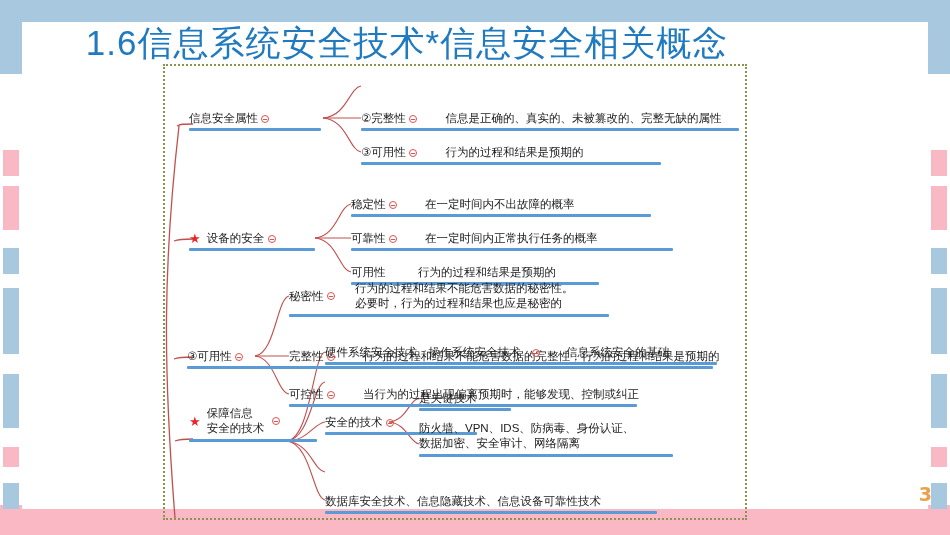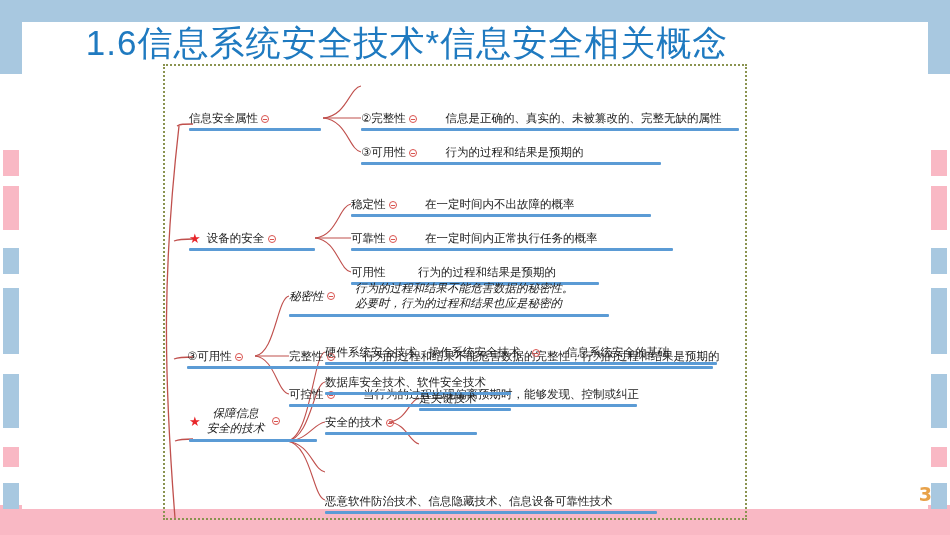--- a/index.html
+++ b/index.html
@@ -47,21 +47,21 @@
   .lbl{position:relative;display:inline-block;}
   .marker{
     display:inline-block;width:8px;height:8px;border:1.2px solid #d9534f;border-radius:50%;
     vertical-align:middle;position:relative;box-sizing:border-box;
   }
   .marker:after{
     content:"";position:absolute;left:1px;right:1px;top:2.6px;height:1.2px;background:#d9534f;
   }
   .star{color:#e8262a;font-size:13px;line-height:11px;display:inline-block;vertical-align:middle;}
 
-  .two-line{line-height:15px;font-style:italic;}
+  .two-line{line-height:15px;}
   .pagenum{
     position:absolute;right:18px;bottom:30px;font-size:19px;color:#e8a24a;
     font-family:"DejaVu Sans",sans-serif;font-weight:700;
   }
 </style>
 </head>
 <body>
 
 <div class="bar-top"></div>
 <div class="bar-bottom"></div>
@@ -206,54 +206,55 @@
       <span class="lbl">可控性</span>
       <span class="marker"></span>
       <span style="display:inline-block;width:22px;"></span>
       <span class="lbl">当行为的过程出现偏离预期时，能够发现、控制或纠正</span>
       <div class="ul" style="top:17px;width:348px;"></div>
     </div>
 
     <div class="node two-line" style="left:24px;top:340px;">
       <span class="star" style="vertical-align:middle;">★</span>
       <span style="display:inline-block;vertical-align:middle;margin-left:3px;">
-        <span class="lbl" style="display:block;text-align:center;">保障信息</span>
+        <span class="lbl" style="display:block;">保障信息</span>
         <span class="lbl" style="display:block;">安全的技术</span>
       </span>
       <span class="marker" style="vertical-align:middle;margin-left:4px;"></span>
       <div class="ul" style="top:33px;width:128px;"></div>
     </div>
 
     <div class="node" style="left:160px;top:279px;">
       <span class="lbl">硬件系统安全技术、操作系统安全技术</span>
       <span class="marker" style="margin-left:8px;"></span>
       <span style="display:inline-block;width:20px;"></span>
       <span class="lbl">信息系统安全的基础</span>
       <div class="ul" style="top:17px;width:392px;"></div>
     </div>
 
-    <div class="node" style="left:160px;top:309px;">
-      <span class="lbl">数据库安全技术、软件安全技术</span>
-      <div class="ul" style="top:17px;width:186px;"></div>
-    </div>
 
     <div class="node" style="left:160px;top:349px;">
       <span class="lbl">安全的技术</span>
       <span class="marker"></span>
       <div class="ul" style="top:17px;width:152px;"></div>
     </div>
 
     <div class="node" style="left:254px;top:325px;">
       <span class="lbl">是关键技术</span>
       <div class="ul" style="top:17px;width:92px;"></div>
     </div>
 
+    <div class="node two-line" style="left:254px;top:355px;">
+      <span class="lbl" style="display:block;">防火墙、VPN、IDS、防病毒、身份认证、</span>
+      <span class="lbl" style="display:block;">数据加密、安全审计、网络隔离</span>
+      <div class="ul" style="top:33px;width:254px;"></div>
+    </div>
 
 
     <div class="node" style="left:160px;top:428px;">
-      <span class="lbl">恶意软件防治技术、信息隐藏技术、信息设备可靠性技术</span>
+      <span class="lbl">数据库安全技术、信息隐藏技术、信息设备可靠性技术</span>
       <div class="ul" style="top:17px;width:332px;"></div>
     </div>
 
   </div>
 </div>
 
 <div class="pagenum">3</div>
 
 </body></html>

